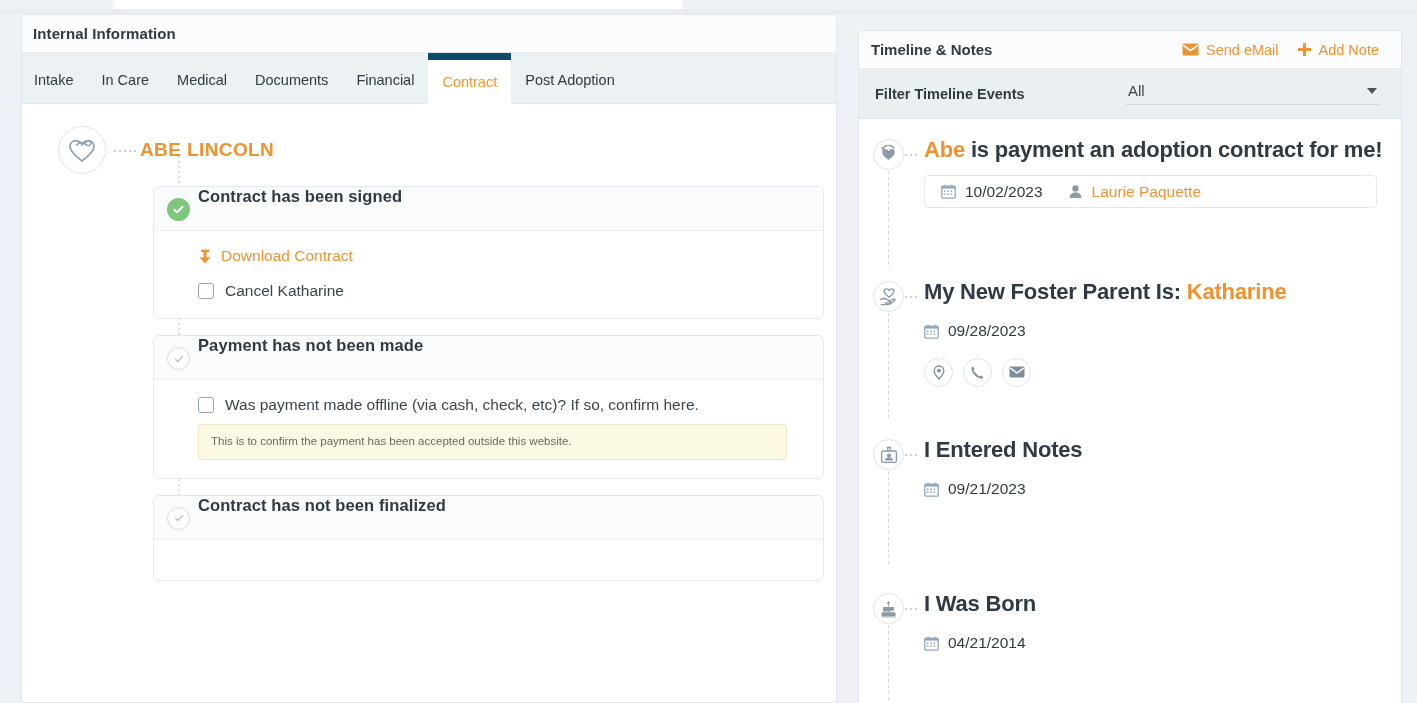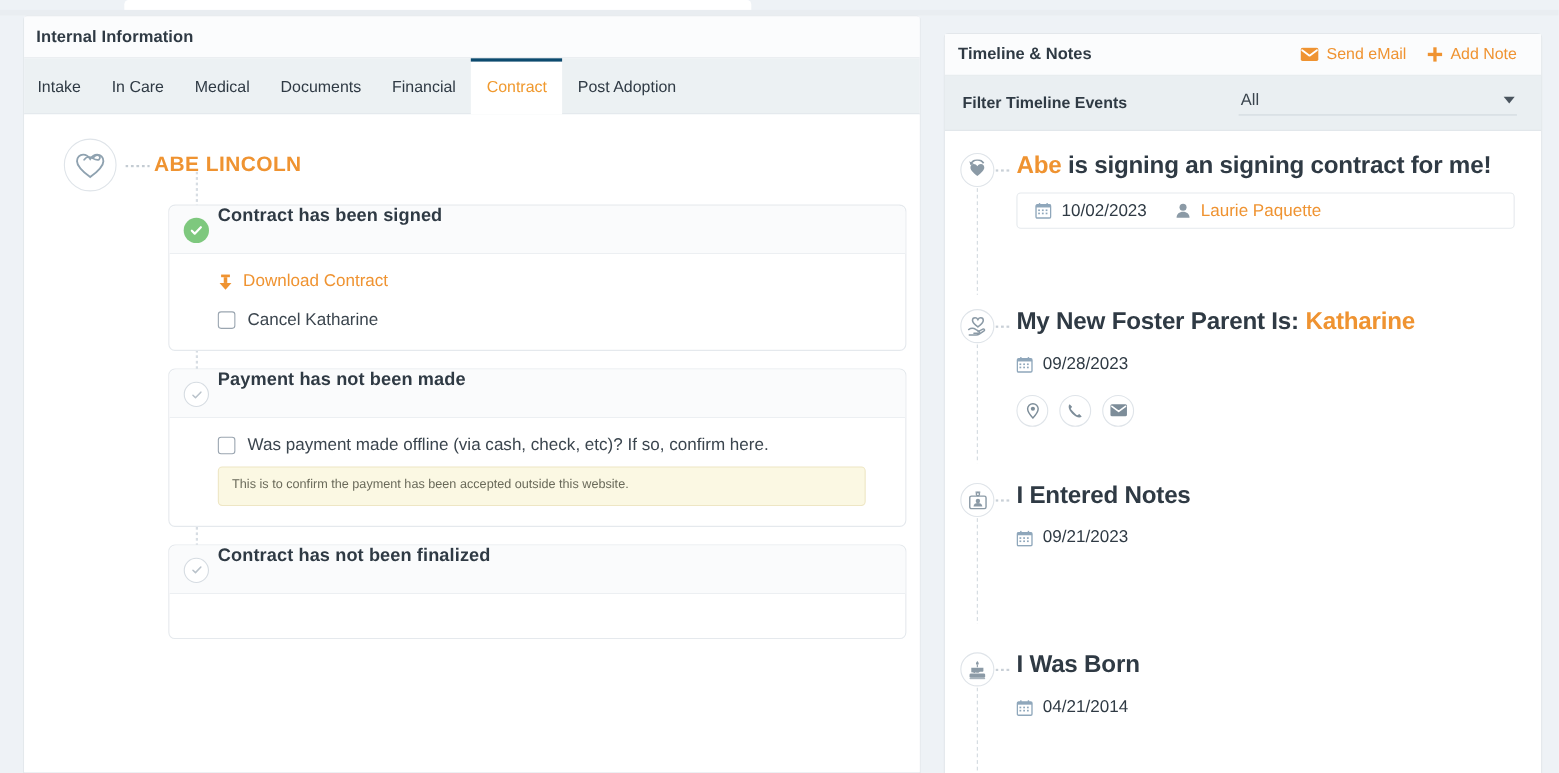--- a/index.html
+++ b/index.html
@@ -40,21 +40,21 @@
     height: 51px; background: #ecf1f3; display: flex; align-items: stretch;
     border-bottom: 1px solid #e1e6ea;
   }
   .tab {
     display: flex; align-items: center; padding: 0 14px;
     font-size: 14.5px; color: #2f3a44; cursor: pointer;
     border-top: 3px solid transparent;
   }
   .tab:first-child { padding-left: 12px; }
   .tab.active {
-    background: #ffffff; color: #f0992e; border-top: 3px solid #0c4a6e;
+    background: #ffffff; color: #f0992e; border-top: 7px solid #0c4a6e;
     margin-bottom: -1px; padding-bottom: 1px;
   }
   .panel-body { flex: 1; background: #ffffff; position: relative; overflow: hidden; }
 
   
   .pet-header {
     display: flex; align-items: center; padding: 22px 0 0 36px;
   }
   .pet-avatar {
     width: 48px; height: 48px; border-radius: 50%;
@@ -360,21 +360,21 @@
           <svg width="19" height="19" viewBox="0 0 19 19">
             <path d="M9.5 15 C5.2 11.6 3.2 9.3 3.2 7.2 C3.2 5.4 4.6 4.1 6.2 4.1
                      C7.4 4.1 8.7 4.8 9.5 6.2 C10.3 4.8 11.6 4.1 12.8 4.1
                      C14.4 4.1 15.8 5.4 15.8 7.2 C15.8 9.3 13.8 11.6 9.5 15 Z" fill="#8b9aa6"></path>
             <path d="M3.5 4.4 A6.6 6.6 0 0 1 15.2 3.4" fill="none" stroke="#8b9aa6" stroke-width="1.5"></path>
             <path d="M2.2 1.6 L3.3 5.1 L6.4 4.2 Z" fill="#8b9aa6"></path>
           </svg>
         </div>
         <div class="tl-dash"></div>
         <div class="tl-title">
-          <span class="hl">Abe</span><span> is signing an signing contract for me!</span>
+          <span class="hl">Abe</span><span> is payment an adoption contract for me!</span>
         </div>
         <div class="tl-meta-box">
           <span class="tl-date">
             <span>
               <svg width="15" height="15" viewBox="0 0 15 15">
                 <rect x="0.8" y="2.2" width="13.4" height="12" rx="1.2" fill="none" stroke="#8fa7bb" stroke-width="1.3"></rect>
                 <rect x="0.8" y="2.2" width="13.4" height="2.4" fill="#8fa7bb"></rect>
                 <rect x="3.4" y="0.6" width="1.3" height="2.6" fill="#8fa7bb"></rect>
                 <rect x="10.3" y="0.6" width="1.3" height="2.6" fill="#8fa7bb"></rect>
                 <g fill="#8fa7bb">

